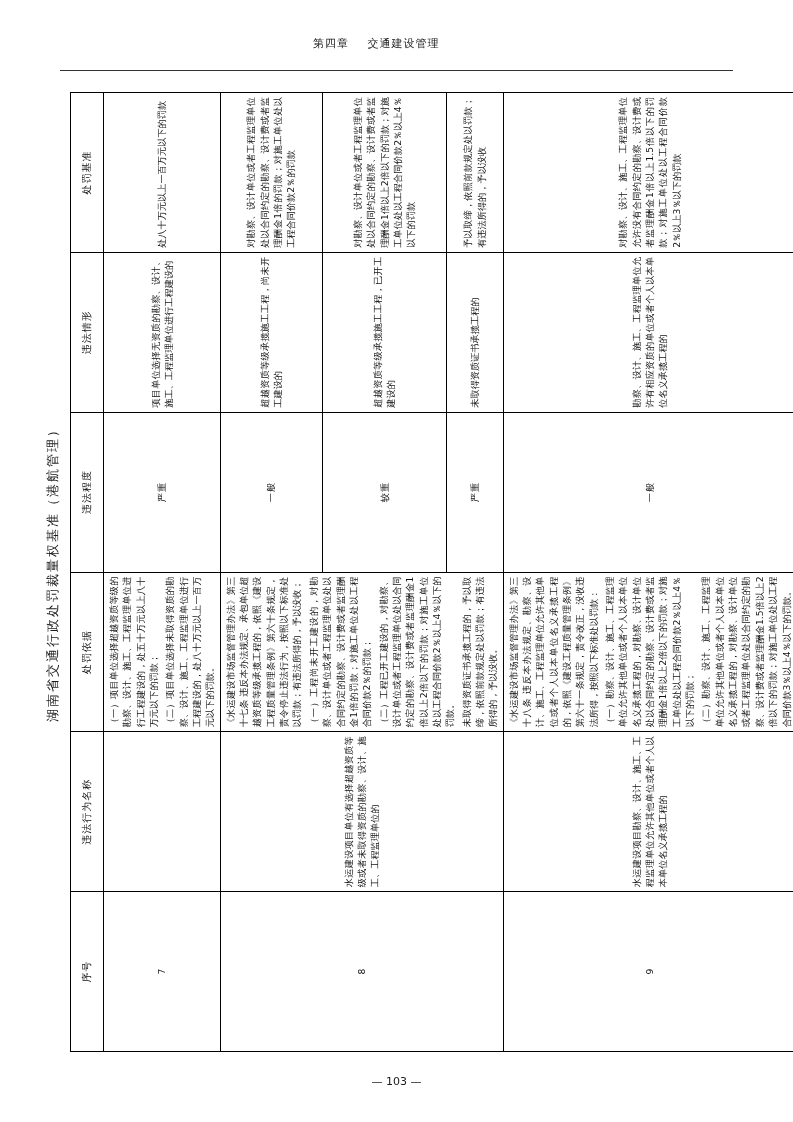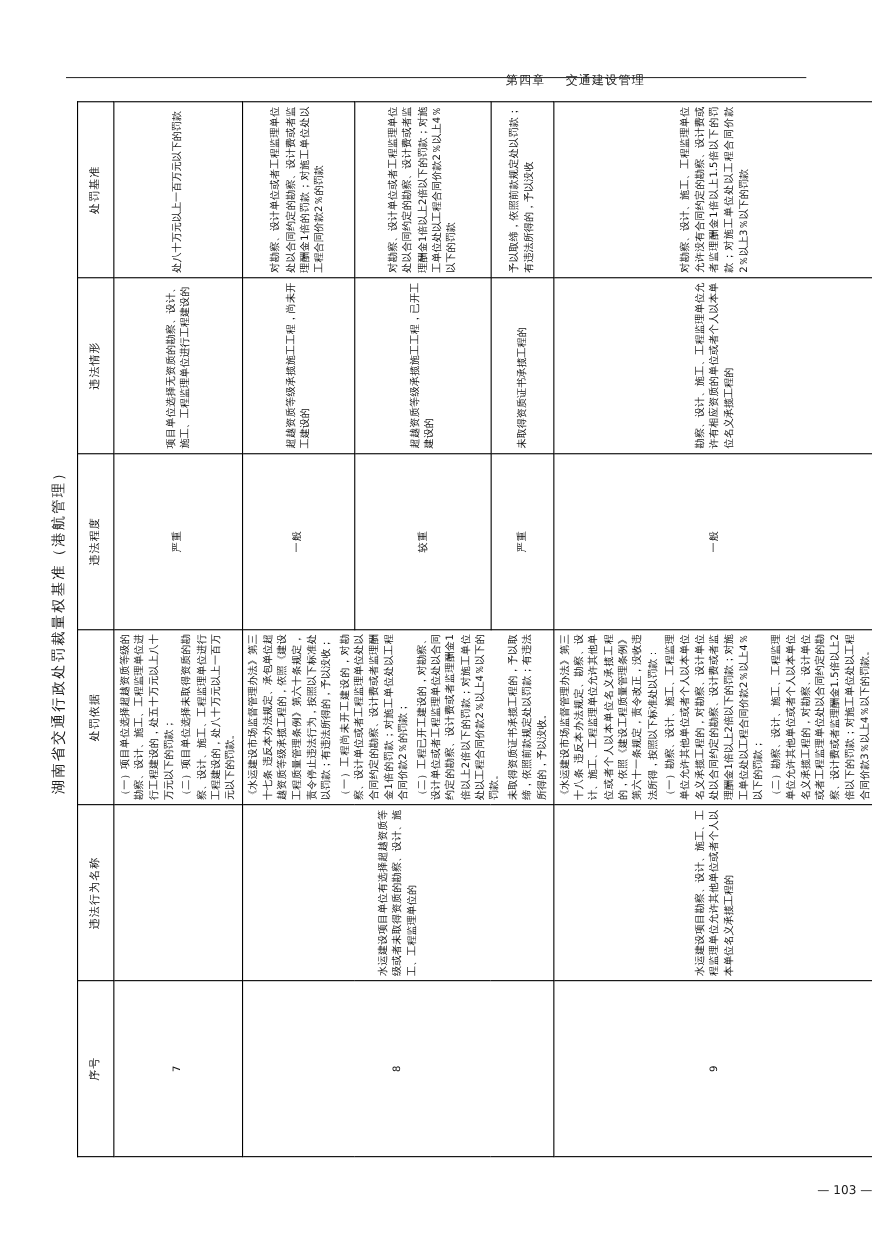--- a/index.html
+++ b/index.html
@@ -12,24 +12,24 @@
     height: 1122px;
     position: relative;
     font-family: "DejaVu Sans", "Liberation Sans", sans-serif;
     color: #1a1a1a;
     overflow: hidden;
   }
 
   
   .page-header {
     position: absolute;
-    top: 65px;
+    top: 36px;
     right: 60px;
     width: 420px;
-    text-align: center;
+    text-align: left;
     font-size: 11px;
     letter-spacing: 1px;
     color: #1a1a1a;
   }
   .page-header .chap {
     margin-right: 14px;
   }
   .header-rule {
     position: absolute;
     top: 70px;
@@ -38,21 +38,21 @@
     height: 1px;
     background: #333;
   }
 
   
   .page-footer {
     position: absolute;
     bottom: 34px;
     left: 0;
     right: 0;
-    text-align: right;
+    text-align: center;
     font-size: 11px;
     color: #1a1a1a;
   }
 
   
   
   .rot-wrap {
     position: absolute;
     top: 92px;
     left: 44px;

